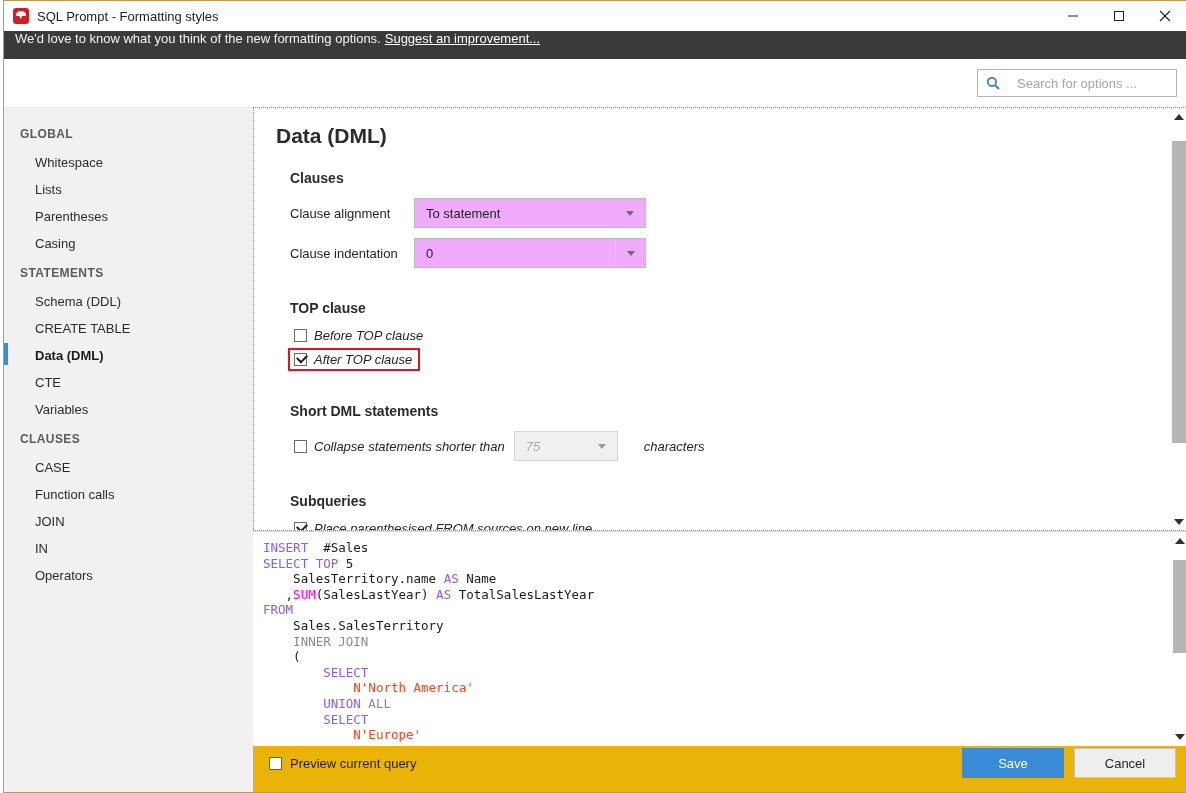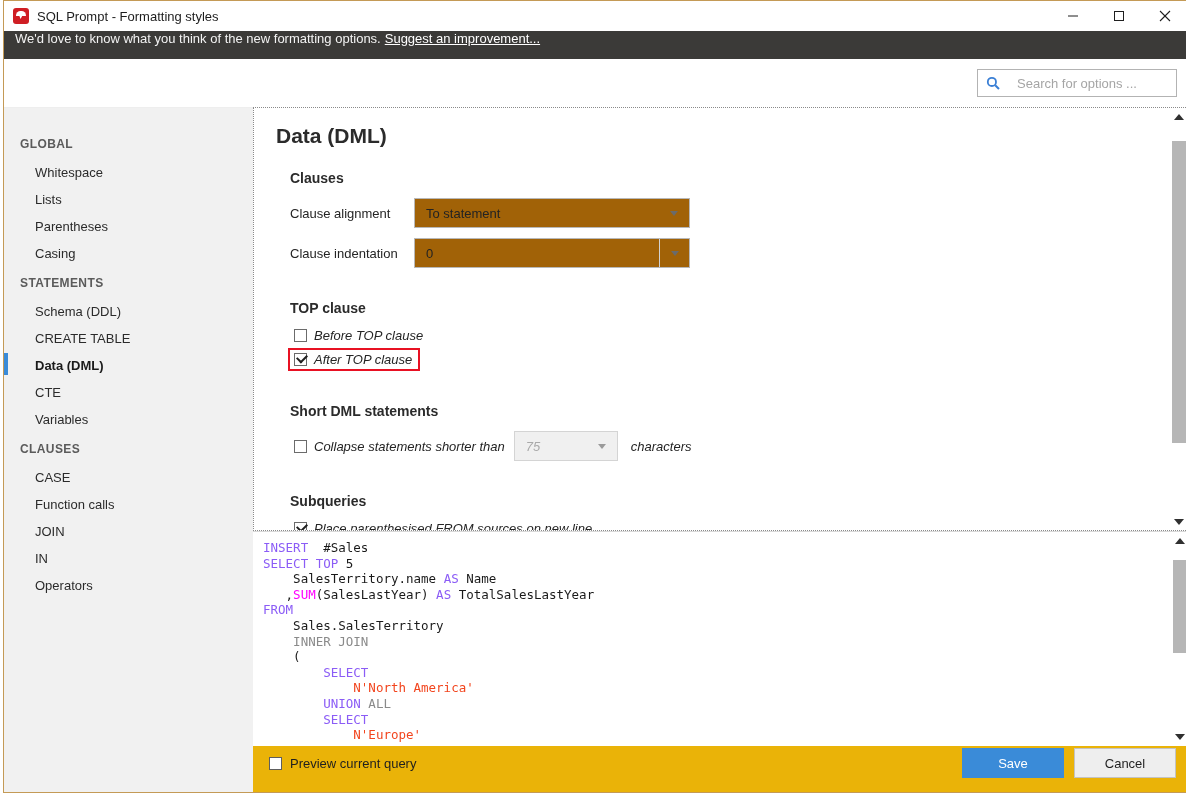--- a/index.html
+++ b/index.html
@@ -85,21 +85,21 @@
   #search-input::placeholder { color:#a5a5a5; }
 
   
   #bodysplit { flex:1 1 auto; display:flex; min-height:0; }
 
   
   #sidebar {
     flex:0 0 249px; width:249px;
     background:#f1f1f1;
     border-top:1px solid #eeeeee;
-    padding-top:20px;
+    padding-top:10px;
     overflow:hidden;
   }
   .nav-group {
     font-size:12px; font-weight:bold; letter-spacing:0.4px;
     color:#5b5b5b; text-transform:uppercase;
     padding:9px 0 8px 16px;
   }
   .nav-item {
     position:relative;
     padding:6px 0 6px 31px;
@@ -137,22 +137,22 @@
   }
   .section-head.spaced { margin-top:32px; }
 
   .field-row {
     display:flex; align-items:center;
     margin:0 0 10px 14px;
   }
   .field-label { width:124px; font-size:13px; color:#242424; }
 
   .combo {
-    width:276px; height:30px;
-    border:1px solid #b8b8b8; background:#a16207;
+    width:232px; height:30px;
+    border:1px solid #b8b8b8; background:#f0abfc;
     display:flex; align-items:center;
     font-size:13px; color:#232323;
     position:relative;
     cursor:default;
   }
   .combo .val { padding-left:11px; flex:1 1 auto; }
   .combo .arrowbox {
     width:30px; height:100%;
     display:flex; align-items:center; justify-content:center;
   }
@@ -188,21 +188,21 @@
     border-left:2px solid #202020; border-bottom:2px solid #202020;
     transform:rotate(-45deg);
   }
   .check-row .clabel { font-size:13px; color:#242424; }
   .check-row.highlighted {
     border:2px solid #e81123;
     padding:2px 6px 2px 4px;
     margin-left:12px;
     width:fit-content;
   }
-  .inline-after { margin-left:13px; font-size:13px; color:#242424; }
+  .inline-after { margin-left:26px; font-size:13px; color:#242424; }
 
   
   .vscroll {
     flex:0 0 17px; width:17px;
     background:#ffffff;
     border-left:1px solid #ffffff;
     position:relative;
     cursor:default;
   }
   .vscroll .sb-arrow {

